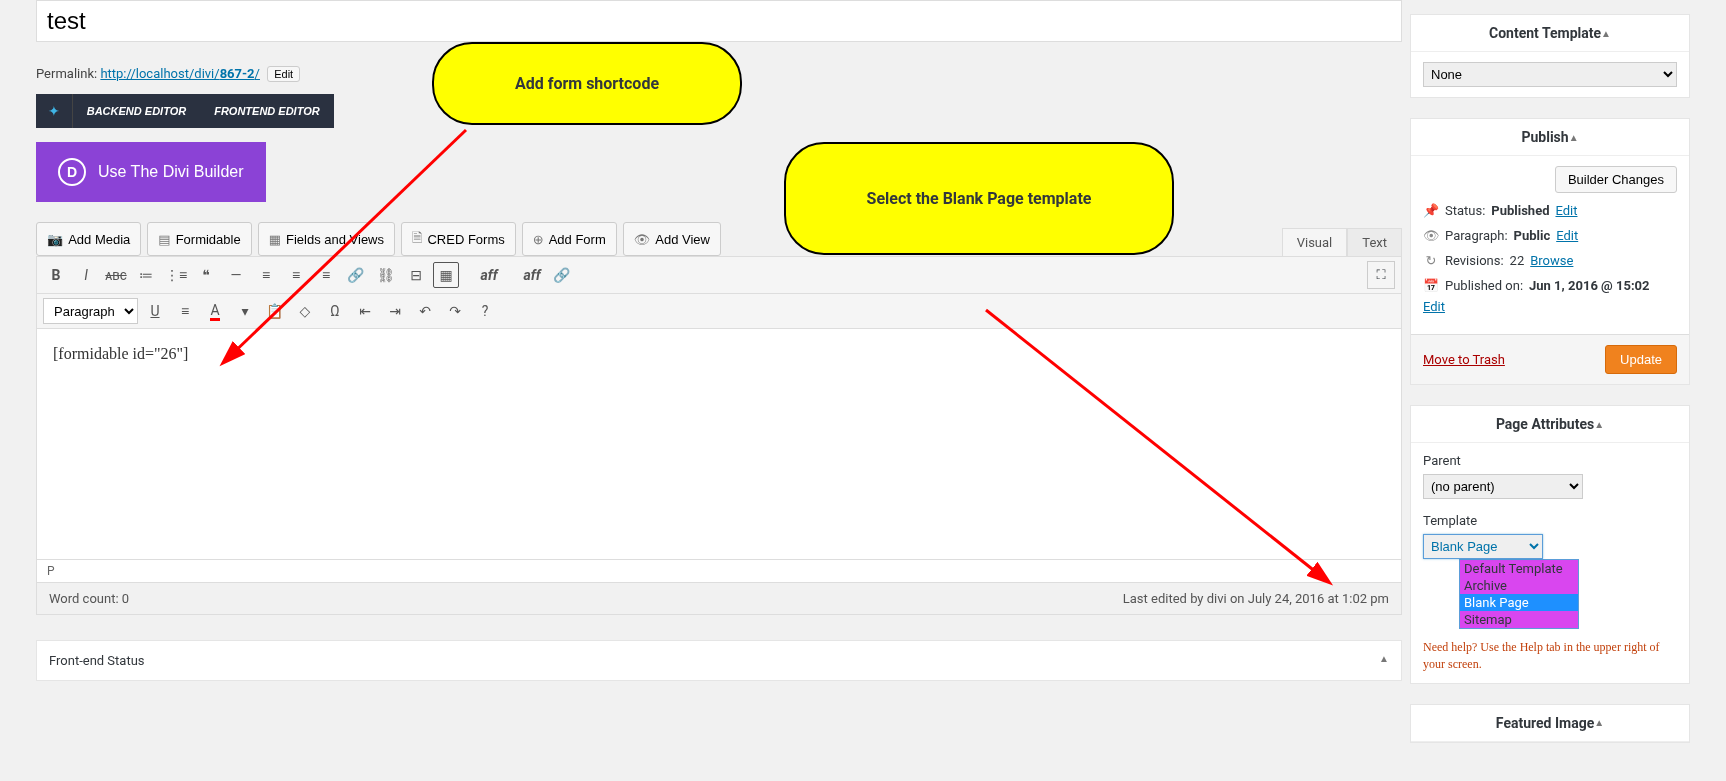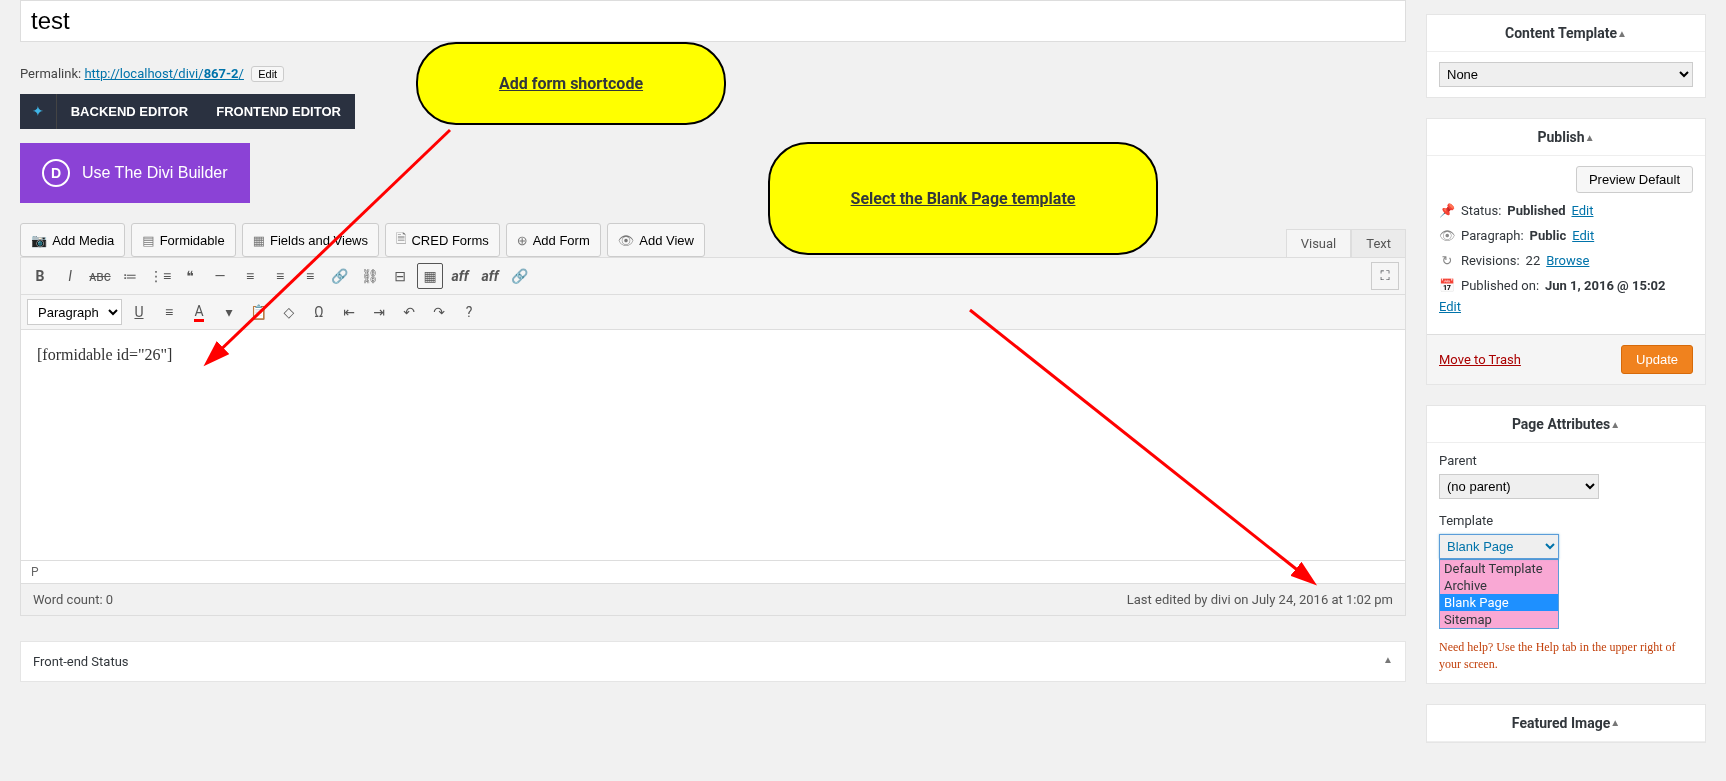--- a/index.html
+++ b/index.html
@@ -1,82 +1,82 @@
 <!DOCTYPE html>
 <html><head>
 <meta charset="utf-8">
 <style>
 * { box-sizing: border-box; margin: 0; padding: 0; }
 body { font-family: -apple-system, BlinkMacSystemFont, "Segoe UI", Roboto, sans-serif; font-size: 13px; color: #32373c; background: #f1f1f1; }
-.wrap { display: flex; padding: 0 20px; gap: 20px; }
+.wrap { display: flex; padding: 0 36px; gap: 8px; }
 .main { flex: 1; min-width: 0; position: relative; }
 .sidebar { width: 280px; flex-shrink: 0; padding-top: 14px; }
 
 .title-input { width: 100%; font-size: 24px; padding: 6px 10px; border: 1px solid #ddd; background: #fff; height: 42px; }
 .permalink { font-size: 13px; color: #444; margin: 24px 0 12px; }
 .permalink a { color: #0073aa; text-decoration: underline; }
 .permalink b { font-weight: bold; }
 .edit-slug-btn { font-size: 11px; padding: 1px 6px; border: 1px solid #ccc; background: #f7f7f7; border-radius: 3px; cursor: pointer; margin-left: 4px; }
 
 .editor-toggle { display: inline-flex; background: #2a3140; margin-bottom: 8px; }
 .editor-toggle .icon-cell { padding: 9px 12px; color: #3fb5e6; border-right: 1px solid #444; font-size: 14px; }
-.editor-toggle button { border: none; background: transparent; color: #fff; font-size: 13px; font-weight: bold; padding: 10px 14px; cursor: pointer; }
+.editor-toggle button { border: none; background: transparent; color: #fff; font-size: 11px; font-weight: bold; padding: 10px 14px; cursor: pointer; font-style: italic; }
 
 .divi-btn { display: inline-flex; align-items: center; gap: 12px; background: #8b42d6; color: #fff; padding: 16px 22px; border: none; font-size: 16px; cursor: pointer; margin: 6px 0 20px; }
 .divi-btn .circle { width: 28px; height: 28px; border: 2px solid #fff; border-radius: 50%; display: flex; align-items: center; justify-content: center; font-weight: bold; font-size: 14px; }
 
 .media-row { display: flex; gap: 6px; flex-wrap: wrap; margin-bottom: 0; }
 .media-btn { border: 1px solid #ccc; background: #f7f7f7; padding: 5px 10px; font-size: 13px; border-radius: 3px; cursor: pointer; display: inline-flex; align-items: center; gap: 5px; }
 .media-btn .ico { font-size: 13px; color: #777; }
 
 .editor-headerbar { display: flex; justify-content: space-between; align-items: flex-end; }
 .editor-tabs { display: flex; }
 .editor-tabs .etab { border: 1px solid #ddd; border-bottom: none; padding: 6px 14px; font-size: 13px; cursor: pointer; background: #ebebeb; color: #555; }
 .editor-tabs .etab.active { background: #f5f5f5; }
 
 .editor-box { border: 1px solid #ddd; background: #fff; }
 .toolbar { border-bottom: 1px solid #ddd; background: #f5f5f5; padding: 4px 6px; display: flex; flex-wrap: wrap; gap: 4px; align-items: center; }
 .toolbar .tbtn { width: 26px; height: 26px; display: flex; align-items: center; justify-content: center; color: #555; font-size: 14px; cursor: pointer; border-radius: 2px; }
 .toolbar .tbtn.boxed { border: 1px solid #555; }
 .toolbar .spacer { flex: 1; }
 .toolbar .expand-btn { border: 1px solid #ccc; width: 28px; height: 28px; display: flex; align-items: center; justify-content: center; cursor: pointer; }
 .toolbar select { font-size: 13px; padding: 2px 6px; border: 1px solid #ccc; background: #fff; height: 26px; }
-.aff { font-style: italic; color: #8bc34a; font-weight: bold; font-size: 12px; }
+.aff { font-style: italic; color: #8bc34a; font-weight: bold; font-size: 12px; margin-left: 13px; }
 
 .editor-content { min-height: 230px; padding: 16px; font-family: Georgia, serif; font-size: 16px; color: #333; }
 .status-path { border-top: 1px solid #ddd; padding: 4px 10px; font-size: 12px; color: #666; background: #fff; }
 .editor-footer { display: flex; justify-content: space-between; padding: 8px 12px; font-size: 13px; color: #555; background: #f1f1f1; border: 1px solid #ddd; border-top: none; }
 
 .postbox { background: #fff; border: 1px solid #e5e5e5; margin-bottom: 20px; }
 .postbox-header { display: flex; justify-content: center; align-items: center; padding: 10px 12px; border-bottom: 1px solid #eee; }
 .postbox-header h2 { font-size: 14px; font-weight: bold; }
 .toggle-arrow { color: #777; font-size: 10px; cursor: pointer; }
 .postbox-body { padding: 10px 12px; font-size: 13px; }
 .postbox-body .row { margin-bottom: 10px; display: flex; align-items: center; gap: 6px; flex-wrap: wrap; }
 .postbox-body .row .ico { color: #888; width: 16px; text-align: center; }
 .postbox-body a { color: #0073aa; text-decoration: underline; cursor: pointer; }
 .postbox-body label { display: block; margin-bottom: 6px; font-size: 13px; }
 .postbox-body select { width: 100%; max-width: 160px; padding: 3px; border: 1px solid #ccc; font-size: 13px; }
 .template-sel { width: 120px !important; color: #0073aa; border-color: #5b9dd9 !important; box-shadow: 0 0 2px rgba(30,140,190,.5); }
-.dropdown-list { border: 1px solid #5b9dd9; width: 120px; background: #f9a8d4; font-size: 13px; }
+.dropdown-list { border: 1px solid #5b9dd9; width: 120px; background: #d946ef; font-size: 13px; margin-left: 36px; }
 .dropdown-list div { padding: 1px 4px; cursor: pointer; }
 .dropdown-list div.selected { background: #1e90ff; color: #fff; }
 .helptext { font-size: 12px; color: #c2410c; margin-top: 10px; line-height: 1.4; font-family: Liberation Serif, serif; }
 
 .preview-btn { float: right; border: 1px solid #ccc; background: #f7f7f7; padding: 5px 12px; font-size: 13px; border-radius: 3px; cursor: pointer; margin-bottom: 10px; }
 .clear { clear: both; }
 .publish-actions { display: flex; justify-content: space-between; align-items: center; padding: 10px 12px; border-top: 1px solid #ddd; background: #f5f5f5; }
 .trash-link { color: #a00; text-decoration: underline; cursor: pointer; }
 .update-btn { background: #f0821e; border: 1px solid #d66a0a; color: #fff; padding: 6px 14px; font-size: 13px; border-radius: 3px; cursor: pointer; }
 
 .frontend-box { background: #fff; border: 1px solid #e5e5e5; margin-top: 25px; }
 .frontend-box-header { display: flex; justify-content: space-between; padding: 12px; }
 
 
-.callout { position: absolute; background: #ffff00; border: 2px solid #000; border-radius: 40px; padding: 30px 40px; font-weight: bold; font-size: 16px; text-align: center; z-index: 10; text-decoration: underline; }
+.callout { position: absolute; background: #ffff00; border: 2px solid #000; border-radius: 40px; padding: 30px 40px; font-weight: bold; font-size: 16px; text-align: center; z-index: 10; }
 .arrow-svg { position: absolute; z-index: 9; pointer-events: none; }
 </style>
 </head>
 <body>
 
 <div class="wrap">
   <div class="main">
     <input type="text" class="title-input" value="test" style="">
     <div class="permalink">
       <span>Permalink:</span>
@@ -222,21 +222,21 @@
         <select style="width:100%; max-width:none;"><option>None</option></select>
       </div>
     </div>
 
     <div class="postbox">
       <div class="postbox-header">
         <h2>Publish</h2>
         <span class="toggle-arrow">▲</span>
       </div>
       <div class="postbox-body">
-        <button class="preview-btn">Preview Default</button>
+        <button class="preview-btn">Builder Changes</button>
         <div class="clear"></div>
         <div class="row">
           <span class="ico">📌</span>
           <span>Status:</span> 
             <b>Published</b>
           <a>Edit</a>
         </div>
         <div class="row">
           <span class="ico">👁</span>
           <span>Paragraph:</span> 

